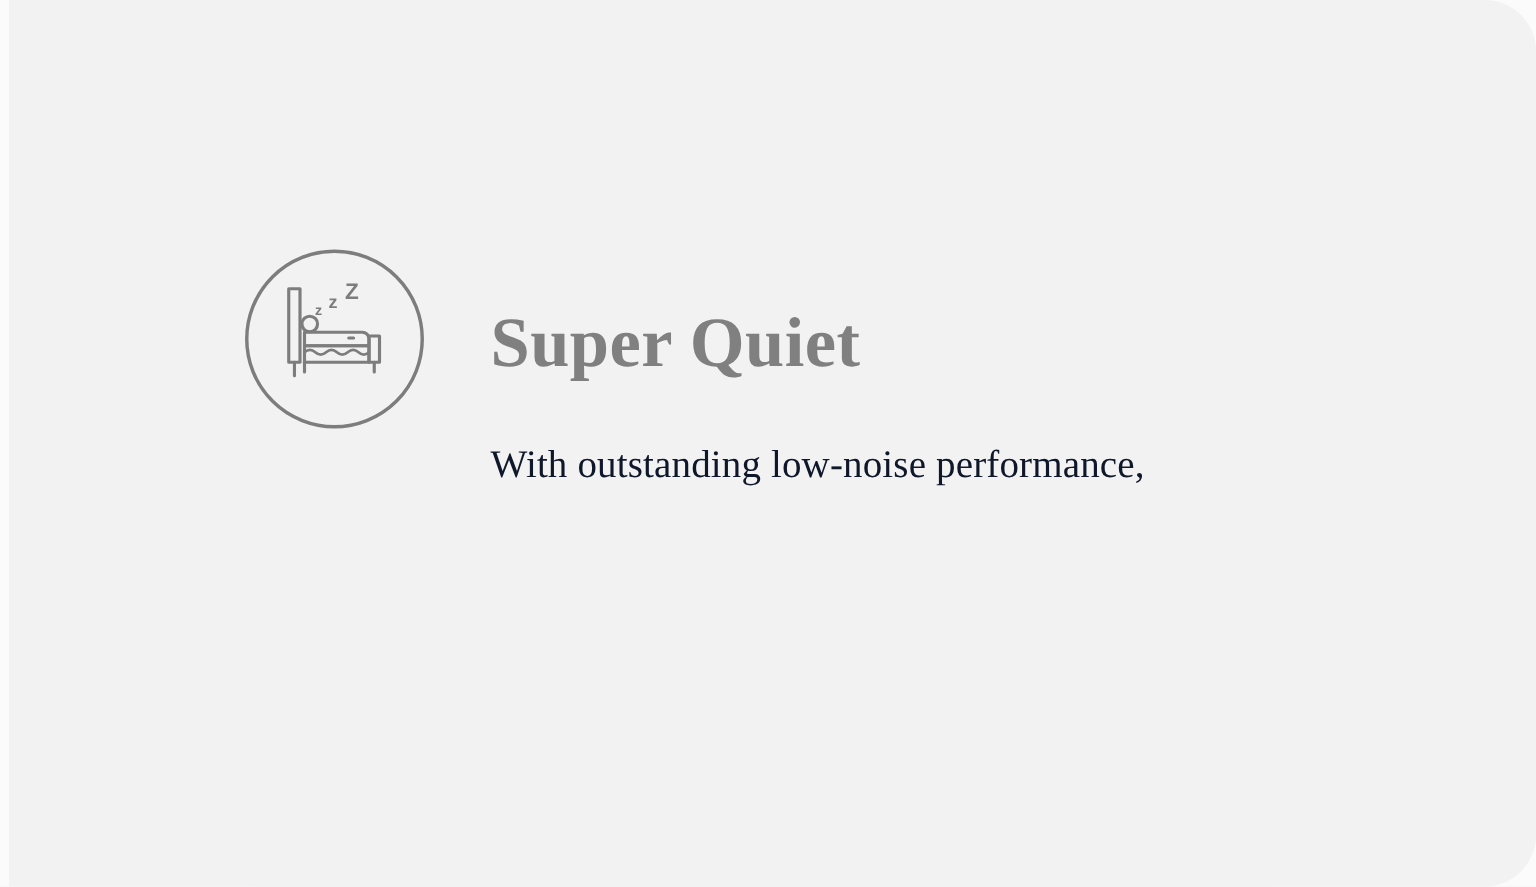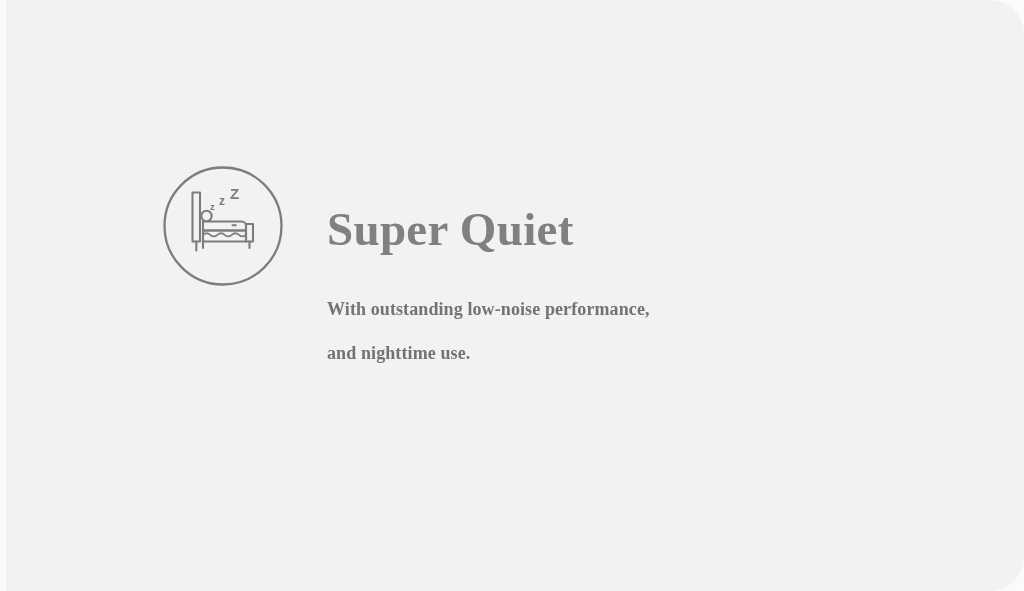--- a/index.html
+++ b/index.html
@@ -64,25 +64,25 @@
     line-height: 58px;
     letter-spacing: 0.3px;
     color: #808080;
     white-space: nowrap;
   }
 
   .feature-desc {
     margin: 0;
     padding-top: 30px;
     font-family: "Liberation Serif", "DejaVu Serif", serif;
-    font-weight: bold;
-    font-size: 18px;
+    font-weight: normal;
+    font-size: 26px;
     line-height: 43.5px;
     letter-spacing: 0.1px;
-    color: #737373;
+    color: #0f172a;
   }
   .feature-desc .desc-line {
     display: block;
     white-space: nowrap;
   }
 </style>
 </head>
 <body>
 
 <div class="feature-card">
@@ -113,18 +113,17 @@
         <text x="47" y="44" font-family="'Liberation Sans', sans-serif" font-size="9.5" font-weight="bold" fill="#7d7d7d" stroke="none">z</text>
         <text x="56" y="39" font-family="'Liberation Sans', sans-serif" font-size="12" font-weight="bold" fill="#7d7d7d" stroke="none">z</text>
         <text x="67" y="33" font-family="'Liberation Sans', sans-serif" font-size="15" font-weight="bold" fill="#7d7d7d" stroke="none">Z</text>
       </svg>
     </div>
 
     <div class="text-block">
       <h1 class="feature-title">Super Quiet</h1>
       <p class="feature-desc">
         <span class="desc-line">With outstanding low-noise performance,</span>
-        <span class="desc-line">and nighttime use.</span>
       </p>
     </div>
 
   </div>
 </div>
 
 </body></html>

